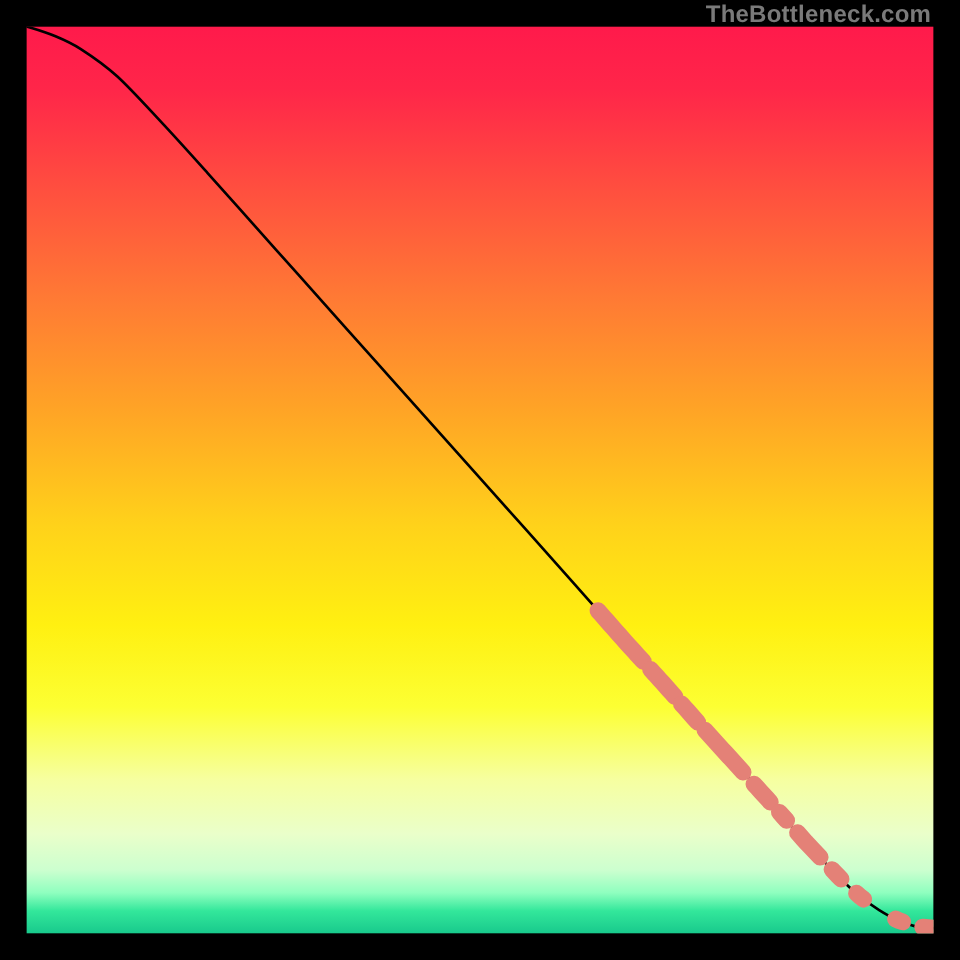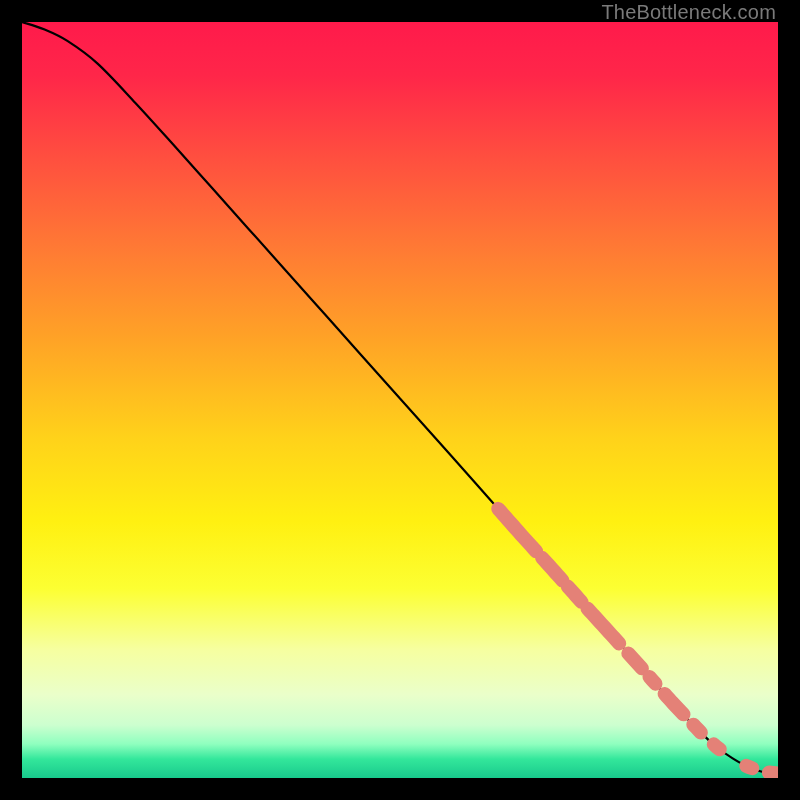--- a/index.html
+++ b/index.html
@@ -26,21 +26,21 @@
     width: 756px;
     height: 756px;
   }
   .watermark {
     position: absolute;
     top: 1px;
     right: 24px;
     color: #7a7a7a;
     font-size: 20px;
     letter-spacing: 0.2px;
-    font-weight: 400;
+    font-weight: 700;
   }
   svg { display: block; }
 </style>
 </head>
 <body>
 
 <div class="watermark">TheBottleneck.com</div>
 
 <div class="frame">
   <svg class="plot" viewBox="0 0 756 756">

